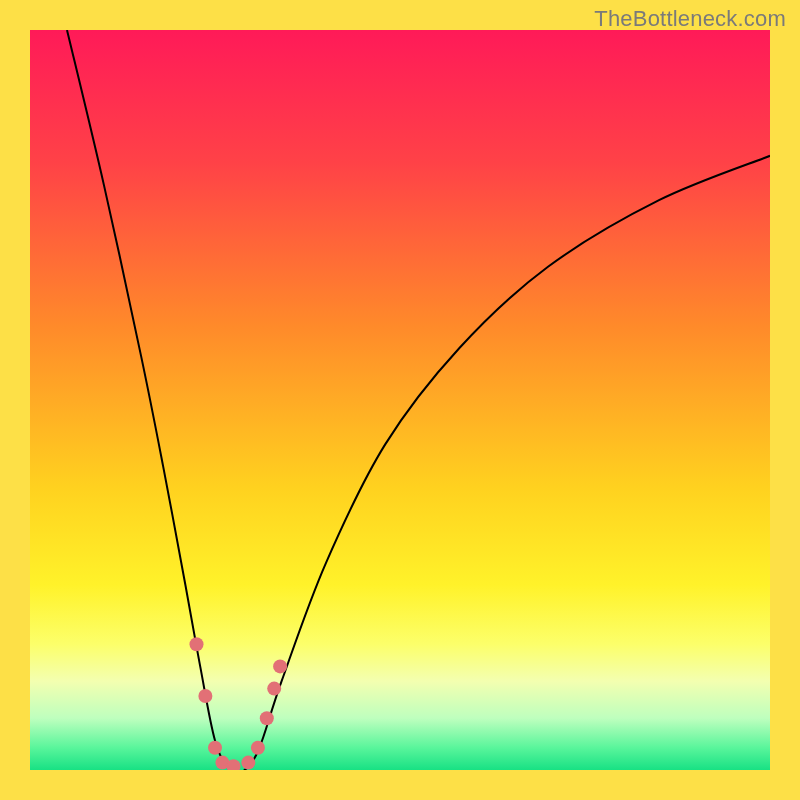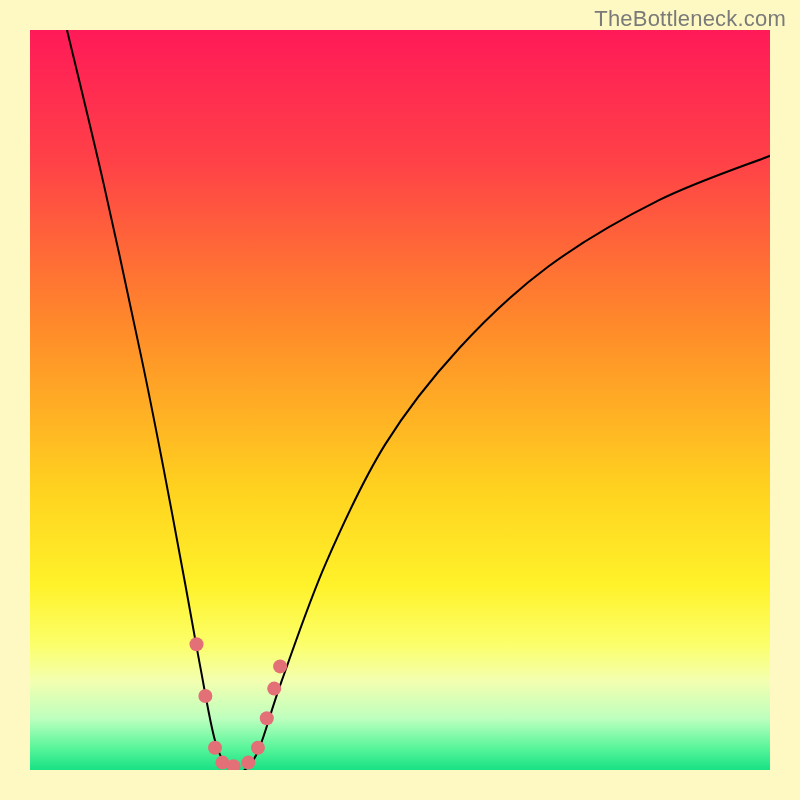--- a/index.html
+++ b/index.html
@@ -10,21 +10,21 @@
     overflow: hidden;
     background: #000;
     font-family: Arial, Helvetica, sans-serif;
   }
   .frame {
     position: absolute;
     left: 0;
     top: 0;
     width: 800px;
     height: 800px;
-    background: #fef9c3;
+    background: #fde047;
   }
   .plot-area {
     position: absolute;
     left: 30px;
     top: 30px;
     width: 740px;
     height: 740px;
     overflow: hidden;
   }
   .watermark {

